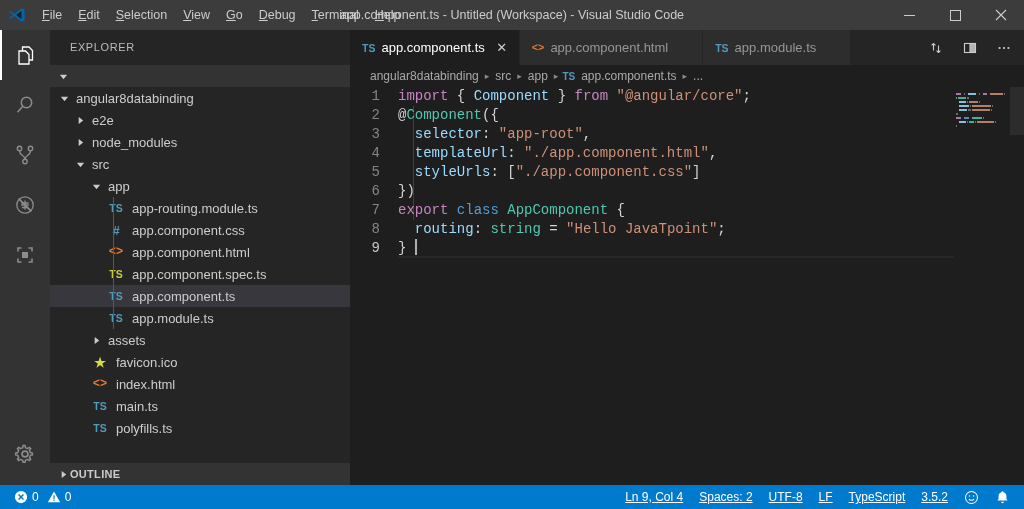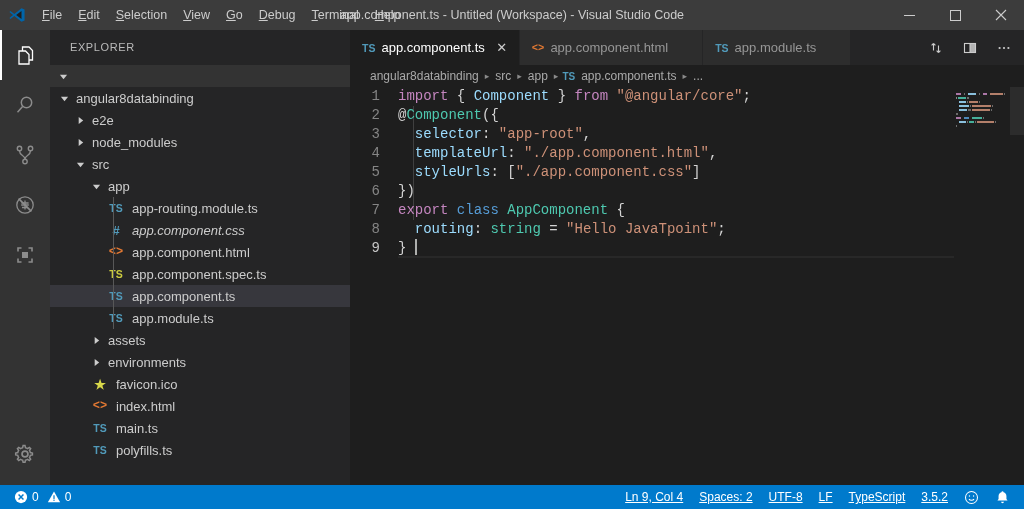--- a/index.html
+++ b/index.html
@@ -314,21 +314,21 @@
             <span class="tree-label" style="padding-left: 6px;">app</span>
           </div>
           <div class="tree-row">
             <div style="width: 56px; flex: 0 0 56px; height: 22px;"></div>
             <span class="file-ico ico-ts">TS</span>
             <span class="tree-label" style="padding-left: 6px;">app-routing.module.ts</span>
           </div>
           <div class="tree-row">
             <div style="width: 56px; flex: 0 0 56px; height: 22px;"></div>
             <span class="file-ico ico-css">#</span>
-            <span class="tree-label" style="padding-left: 6px; font-style: italic;">app.component.css</span>
+            <span class="tree-label" style="padding-left: 6px;">app.component.css</span>
           </div>
           <div class="tree-row">
             <div style="width: 56px; flex: 0 0 56px; height: 22px;"></div>
             <span class="file-ico ico-html">&lt;&gt;</span>
             <span class="tree-label" style="padding-left: 6px;">app.component.html</span>
           </div>
           <div class="tree-row">
             <div style="width: 56px; flex: 0 0 56px; height: 22px;"></div>
             <span class="file-ico ico-spec">TS</span>
             <span class="tree-label" style="padding-left: 6px;">app.component.spec.ts</span>
@@ -347,49 +347,48 @@
             <div style="width: 40px; flex: 0 0 40px; height: 22px;"></div>
             <div class="twisty">
               <svg width="9" height="9" viewBox="0 0 10 10">
                 <path d="M3 1 L8 5 L3 9 Z" fill="#cccccc"></path>
               </svg>
             </div>
             <span class="tree-label" style="padding-left: 6px;">assets</span>
           </div>
           <div class="tree-row">
             <div style="width: 40px; flex: 0 0 40px; height: 22px;"></div>
-            <div class="twisty">
-              <svg width="9" height="9" viewBox="0 0 10 10">
-                <path d="M3 1 L8 5 L3 9 Z" fill="#cccccc"></path>
-              </svg>
-            </div>
-            <span class="tree-label" style="padding-left: 6px;">environments</span>
-          </div>
-          <div class="tree-row">
-            <div style="width: 40px; flex: 0 0 40px; height: 22px;"></div>
             <span class="file-ico ico-star">★</span>
             <span class="tree-label" style="padding-left: 6px;">favicon.ico</span>
           </div>
           <div class="tree-row">
             <div style="width: 40px; flex: 0 0 40px; height: 22px;"></div>
             <span class="file-ico ico-html">&lt;&gt;</span>
             <span class="tree-label" style="padding-left: 6px;">index.html</span>
           </div>
           <div class="tree-row">
             <div style="width: 40px; flex: 0 0 40px; height: 22px;"></div>
             <span class="file-ico ico-ts">TS</span>
             <span class="tree-label" style="padding-left: 6px;">main.ts</span>
           </div>
           <div class="tree-row">
             <div style="width: 40px; flex: 0 0 40px; height: 22px;"></div>
             <span class="file-ico ico-ts">TS</span>
             <span class="tree-label" style="padding-left: 6px;">polyfills.ts</span>
           </div>
           <div class="indent-guide" style="left: 63px; top: 110px; height: 132px; bottom: auto;"></div>
         </div>
+      <div class="section-header outline-footer">
+        <span style="display:inline-flex;width:14px;justify-content:center">
+          <svg width="9" height="9" viewBox="0 0 10 10">
+              <path d="M3 1 L8 5 L3 9 Z" fill="#cccccc"></path>
+            </svg>
+        </span>
+        <span>OUTLINE</span>
+      </div>
     </div>
 
     <div class="editor-area">
 
       <div class="tabs">
         <div id="tab-list" style="display:flex">
             <div class="tab active">
               <span class="tabico ico-ts">TS</span>
               <span>app.component.ts</span>
               <span class="close">✕</span>

